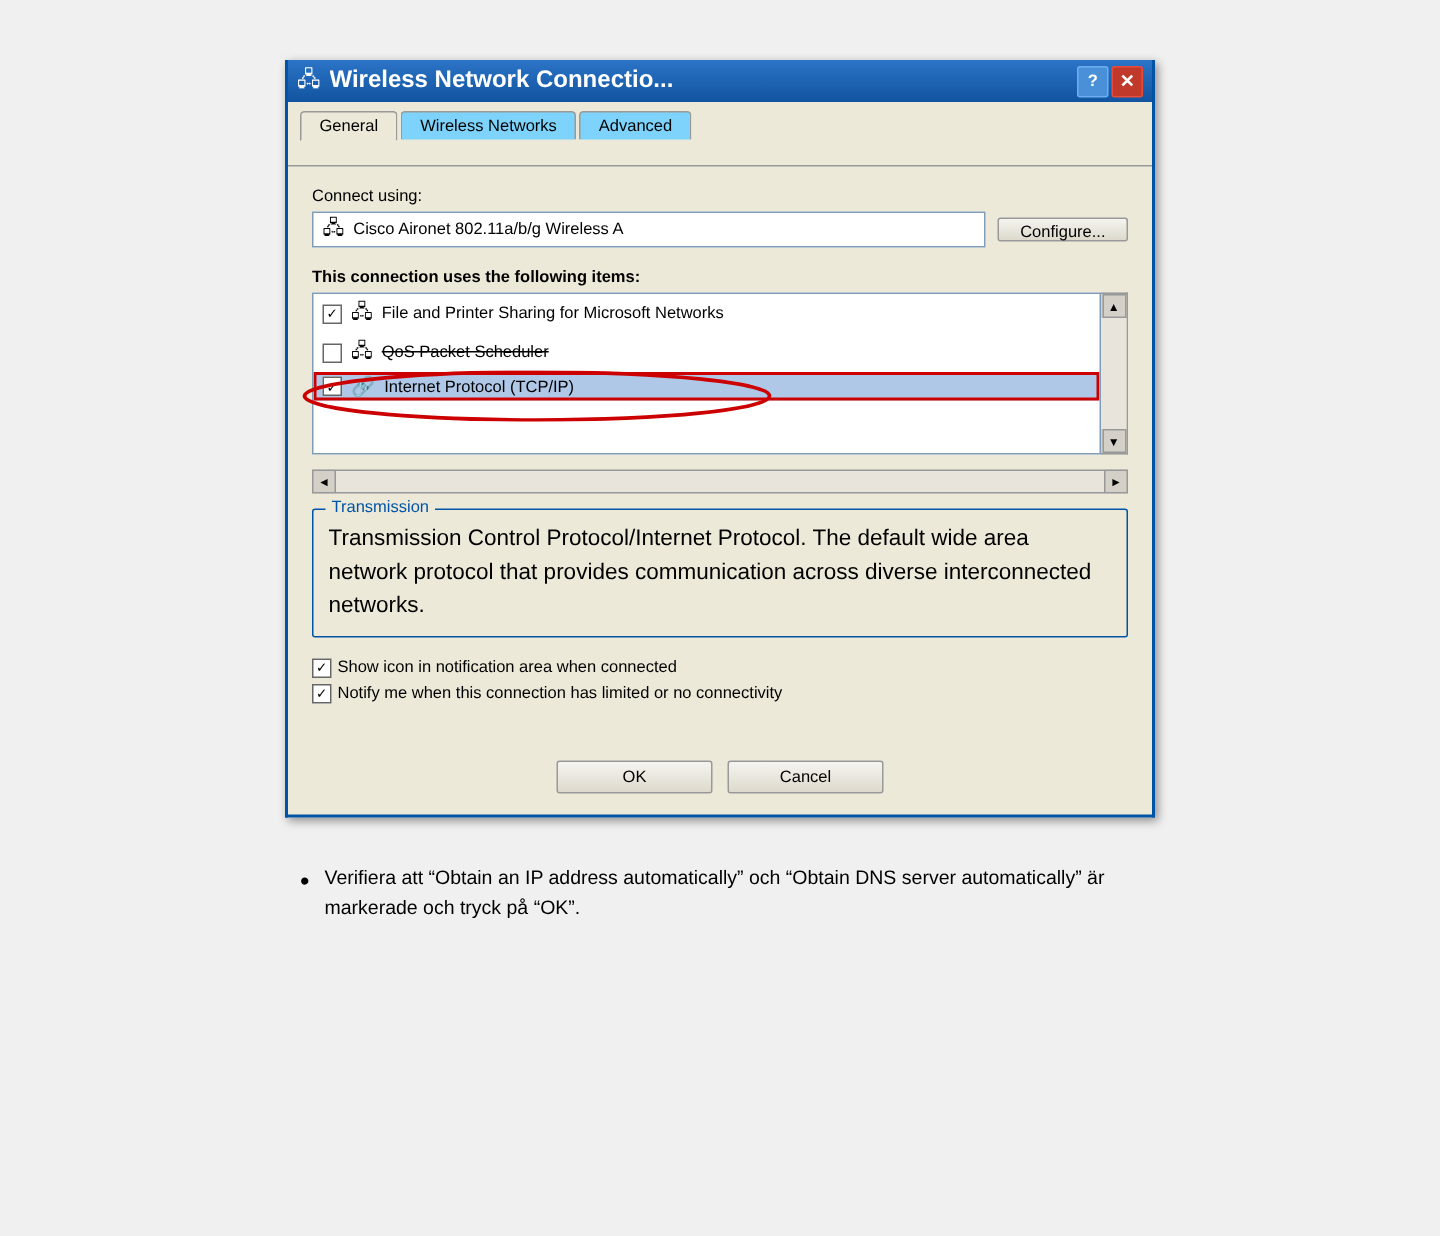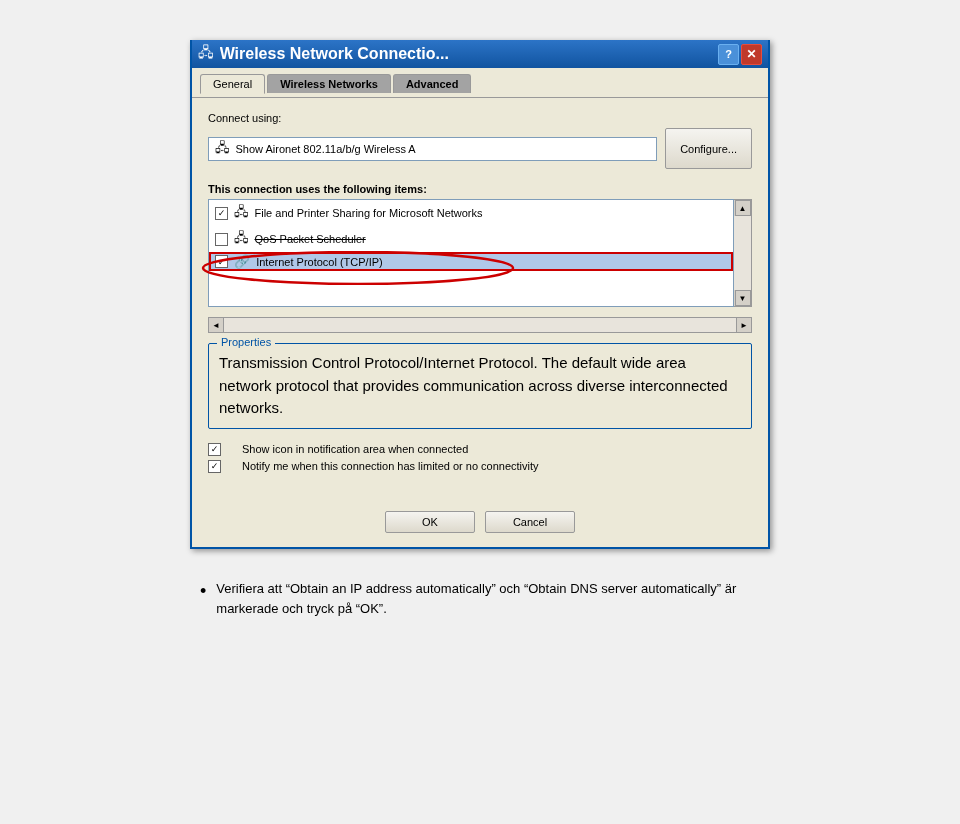--- a/index.html
+++ b/index.html
@@ -64,35 +64,34 @@
     }
     .titlebar-btn.close {
       background: #c0392b;
       border-color: #e74c3c;
       font-size: 12px;
     }
 
     
     .tab-bar {
       display: flex;
-      padding: 6px 8px 4px 8px;
+      padding: 6px 8px 17px 8px;
       background: #ece9d8;
       border-bottom: 1px solid #999;
       gap: 2px;
     }
     .tab {
       padding: 3px 12px;
-      background: #a3a3a3;
+      background: #7dd3fc;
       border: 1px solid #999;
       border-bottom: none;
       cursor: pointer;
       font-size: 11px;
       border-radius: 3px 3px 0 0;
       color: #000;
-      font-weight: bold;
     }
     .tab.active {
       background: #ece9d8;
       border-bottom: 1px solid #ece9d8;
       margin-bottom: -1px;
       z-index: 1;
       font-weight: normal;
     }
 
     
@@ -127,21 +126,21 @@
     .adapter-icon {
       font-size: 13px;
     }
     .configure-btn {
       padding: 3px 14px;
       background: linear-gradient(to bottom, #f5f4f0, #ddd9cc);
       border: 1px solid #999;
       cursor: pointer;
       font-size: 11px;
       border-radius: 2px;
-      height: 41px;
+      height: 16px;
     }
 
     
     .items-label {
       margin-bottom: 4px;
       font-weight: bold;
     }
     .items-list-container {
       display: flex;
       gap: 0;
@@ -291,35 +290,35 @@
       padding-top: 2px;
     }
 
     
     .bottom-checks {
       margin-bottom: 14px;
     }
     .check-row {
       display: flex;
       align-items: center;
-      gap: 21px;
+      gap: 4px;
       margin-bottom: 4px;
       font-size: 11px;
     }
 
     
     .dialog-btns {
       display: flex;
       justify-content: center;
       gap: 10px;
       padding: 10px 16px 14px;
     }
     .dialog-btn {
       padding: 4px 0;
-      width: 90px;
+      width: 104px;
       background: linear-gradient(to bottom, #f5f4f0, #ddd9cc);
       border: 1px solid #999;
       cursor: pointer;
       font-size: 11px;
       border-radius: 2px;
       text-align: center;
     }
 
     
     .below-content {
@@ -368,21 +367,21 @@
     <div class="tab">Wireless Networks</div>
     <div class="tab">Advanced</div>
   </div>
 
   <div class="content">
 
     <div class="label">Connect using:</div>
     <div class="adapter-row">
       <div class="adapter-box">
         <span class="adapter-icon">🖧</span>
-        <span>Show Aironet 802.11a/b/g Wireless A</span>
+        <span>Cisco Aironet 802.11a/b/g Wireless A</span>
       </div>
       <button class="configure-btn">Configure...</button>
     </div>
 
     <div class="items-label">This connection uses the following items:</div>
     <div class="items-list-container">
       <div class="list-wrapper">
         <div class="items-list">
 
           <div class="list-item">
@@ -418,21 +417,21 @@
     </div>
 
     <div class="h-scroll-row">
       <div class="h-scroll-btn">◄</div>
       <div class="h-scroll-track"></div>
       <div class="h-scroll-btn">►</div>
     </div>
 
 
     <div class="description-group">
-      <span class="description-legend">Properties</span>
+      <span class="description-legend">Transmission</span>
       <p class="description-text">Transmission Control Protocol/Internet Protocol. The default wide area network protocol that provides communication across diverse interconnected networks.</p>
     </div>
 
     <div class="bottom-checks">
       <div class="check-row">
         <div class="checkbox checked"></div>
         <span>Show icon in notification area when connected</span>
       </div>
       <div class="check-row">
         <div class="checkbox checked"></div>

